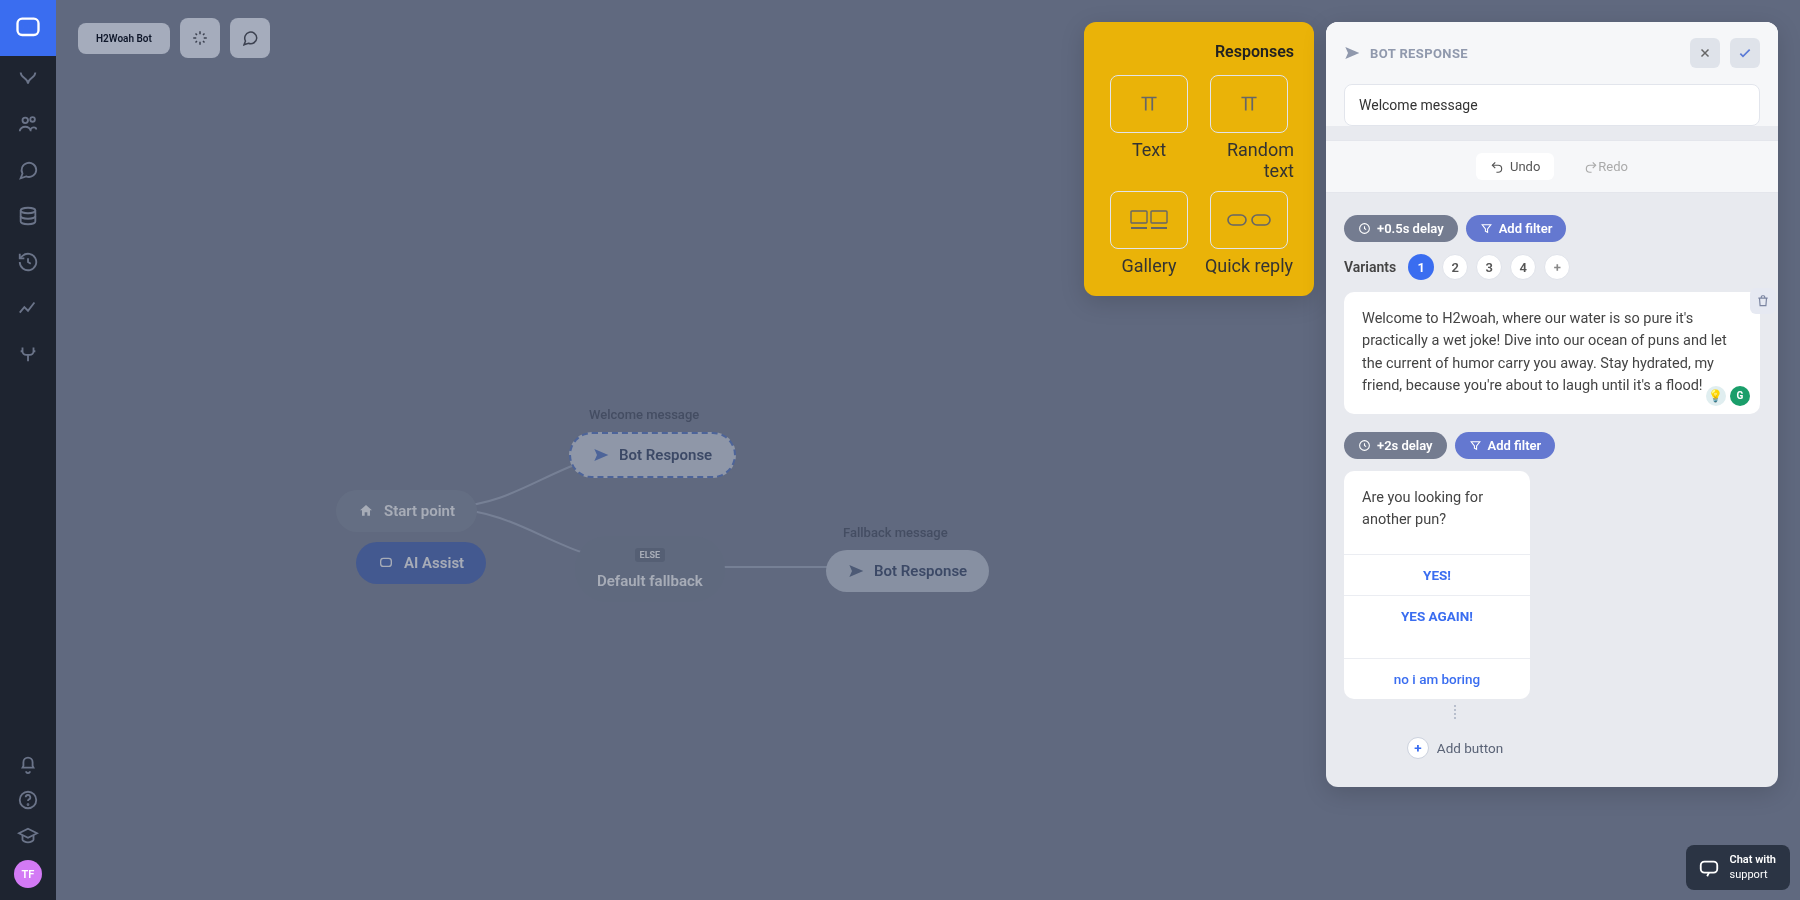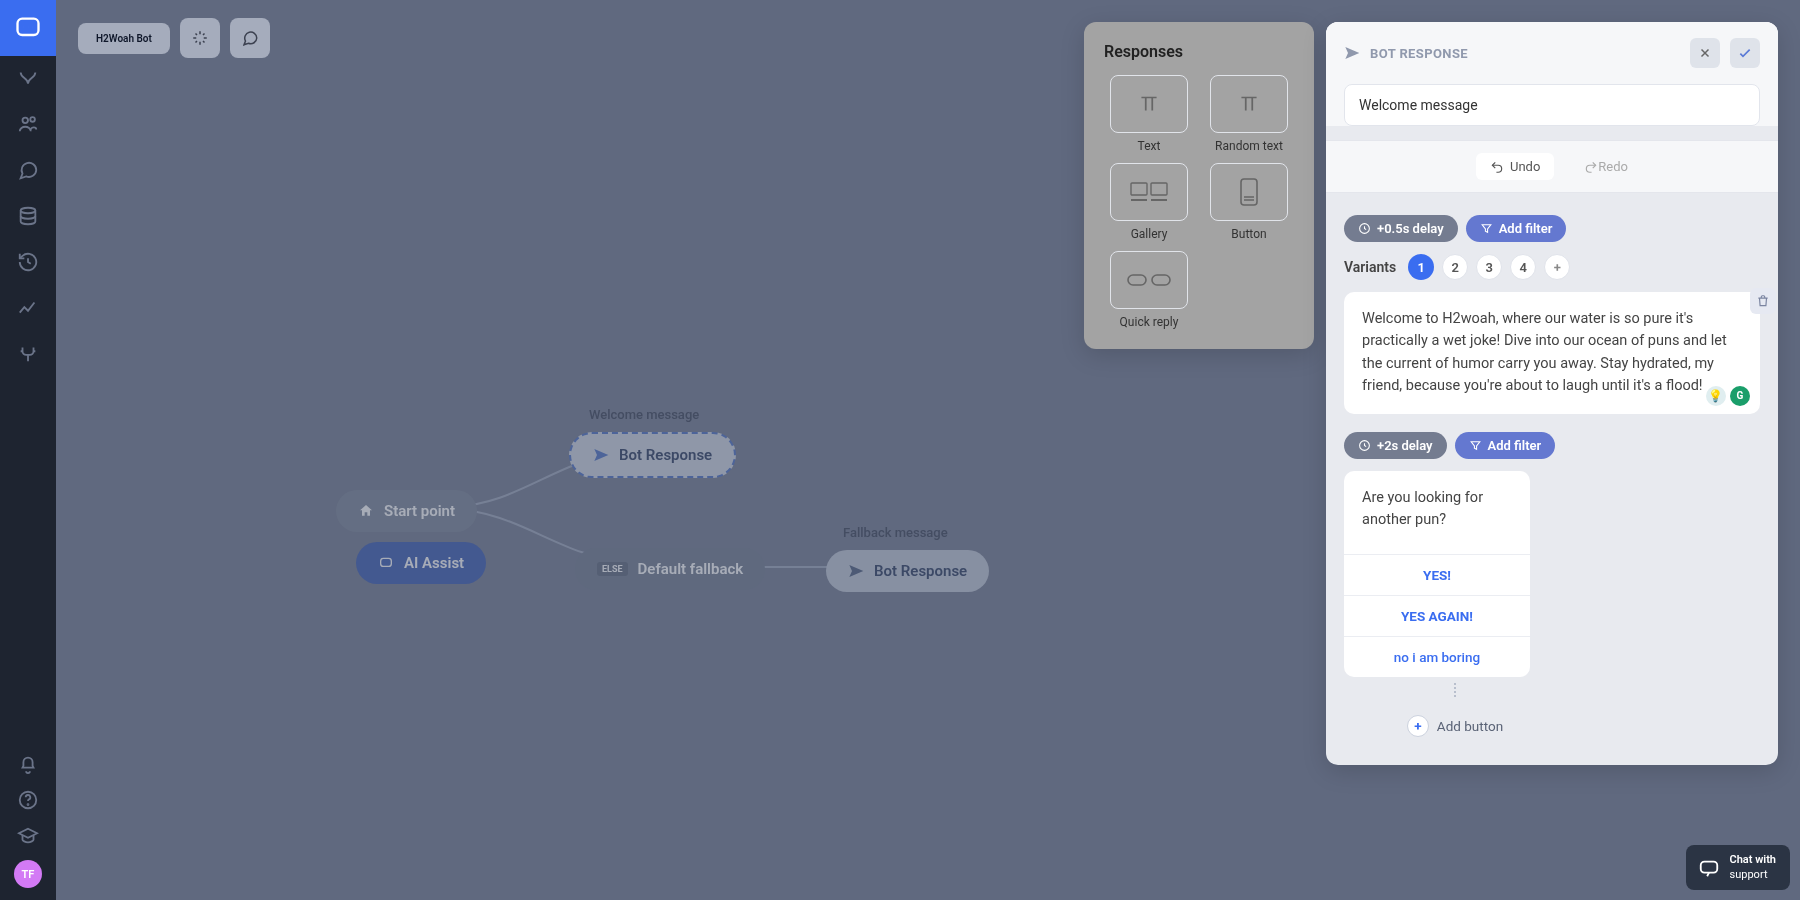--- a/index.html
+++ b/index.html
@@ -26,26 +26,26 @@
 .node { position: absolute; border-radius: 999px; padding: 12px 22px; font-size: 15px; font-weight: 600; display: flex; align-items: center; gap: 10px; }
 .node-start { background: #868fa0; color: #fff; }
 .node-ai { background: #4a68b8; color: #fff; }
 .node-selected { background: #d3d9e4; color: #3c4b6c; border: 2px dashed #5b7cc9; }
 .node-default { background: #7c8698; color: #fff; }
 .node-bot2 { background: #c5ccd9; color: #3c4b6c; }
 .else-badge { background: #6a7385; font-size: 9px; color: #fff; padding: 2px 5px; border-radius: 3px; font-weight: 700; }
 .connector { position: absolute; }
 
 
-.responses-panel { position: absolute; left: 1084px; top: 22px; width: 230px; background: #a3a3a3; border-radius: 12px; padding: 20px; box-shadow: 0 6px 24px rgba(0,0,0,0.15); }
+.responses-panel { position: absolute; left: 1084px; top: 22px; width: 230px; background: #eab308; border-radius: 12px; padding: 20px; box-shadow: 0 6px 24px rgba(0,0,0,0.15); text-align: right; }
 .responses-title { font-size: 16px; font-weight: 600; color: #222; margin-bottom: 14px; }
 .responses-grid { display: grid; grid-template-columns: 1fr 1fr; gap: 10px; }
 .resp-item { display: flex; flex-direction: column; align-items: center; gap: 6px; cursor: pointer; }
 .resp-box { width: 78px; height: 58px; border: 1px solid #e1e4ea; border-radius: 8px; display: flex; align-items: center; justify-content: center; color: #666; }
-.resp-label { font-size: 12px; color: #333; }
+.resp-label { font-size: 18px; color: #333; }
 
 
 .side-panel { position: absolute; right: 22px; top: 22px; width: 452px; background: #e8eaef; border-radius: 12px; box-shadow: 0 6px 24px rgba(0,0,0,0.15); overflow: hidden; }
 .sp-header { background: #f6f7f9; padding: 16px 18px; display: flex; align-items: center; gap: 10px; }
 .sp-header-title { font-size: 13px; font-weight: 700; color: #9099ad; letter-spacing: 0.4px; flex: 1; }
 .sp-hbtn { width: 30px; height: 30px; background: #dfe3ea; border-radius: 6px; display: flex; align-items: center; justify-content: center; color: #666; cursor: pointer; }
 .sp-hbtn.confirm { color: #5a7ad6; }
 .sp-name-input { margin: 0 18px 14px; background: #fff; border: 1px solid #e2e5ec; border-radius: 8px; padding: 12px 14px; font-size: 14px; color: #333; }
 .sp-undo-row { background: #f6f7f9; padding: 12px 0; display: flex; justify-content: center; gap: 30px; border-top: 1px solid #e4e6ec; border-bottom: 1px solid #e4e6ec; }
 .undo-btn { background: #fff; border-radius: 6px; padding: 6px 14px; font-size: 13px; color: #555; display: flex; align-items: center; gap: 6px; cursor: pointer; }
@@ -189,21 +189,21 @@
         <path d="M9 11h.01M15 11h.01"></path>
       </svg>
     <span>AI Assist</span>
   </div>
   <div class="node node-selected" style="left:513px; top:432px;">
     <svg width="16" height="16" viewBox="0 0 24 24" fill="#5b7cc9">
         <path d="M2 21l21-9L2 3l4 9-4 9z"></path>
       </svg>
     <span>Bot Response</span>
   </div>
-  <div class="node node-default" style="left:519px; top:548px;">
+  <div class="node node-default" style="left:519px; top:536px;flex-direction:column;">
     <span class="else-badge">ELSE</span>
     <span>Default fallback</span>
   </div>
   <div class="node node-bot2" style="left:770px; top:550px;">
     <svg width="16" height="16" viewBox="0 0 24 24" fill="#5b6a88">
         <path d="M2 21l21-9L2 3l4 9-4 9z"></path>
       </svg>
     <span>Bot Response</span>
   </div>
 </div>
@@ -248,29 +248,20 @@
           <svg width="40" height="26" viewBox="0 0 40 24" fill="none" stroke="currentColor" stroke-width="1.4">
             <rect x="2" y="3" width="16" height="12" rx="1"></rect>
             <rect x="22" y="3" width="16" height="12" rx="1"></rect>
             <path d="M2 20h16M22 20h16" stroke-width="2"></path>
           </svg>
         </div>
       <div class="resp-label">Gallery</div>
     </div>
     <div class="resp-item">
       <div class="resp-box">
-          <svg width="22" height="30" viewBox="0 0 22 30" fill="none" stroke="currentColor" stroke-width="1.6">
-            <rect x="3" y="2" width="16" height="26" rx="3"></rect>
-            <path d="M6 20h10M6 23h10"></path>
-          </svg>
-        </div>
-      <div class="resp-label">Button</div>
-    </div>
-    <div class="resp-item">
-      <div class="resp-box">
           <svg width="46" height="18" viewBox="0 0 46 18" fill="none" stroke="currentColor" stroke-width="1.6">
             <rect x="2" y="4" width="18" height="10" rx="5"></rect>
             <rect x="26" y="4" width="18" height="10" rx="5"></rect>
           </svg>
         </div>
       <div class="resp-label">Quick reply</div>
     </div>
   </div>
 </div>
 
@@ -361,21 +352,21 @@
         <svg width="13" height="13" viewBox="0 0 24 24" fill="none" stroke="currentColor" stroke-width="2">
             <path d="M4 5h16l-6 8v6l-4-2v-4z"></path>
           </svg>
         <span>Add filter</span>
       </div>
     </div>
     <div class="quick-card">
       <div class="quick-text">Are you looking for another pun?</div>
       <div class="quick-btn">YES!</div>
       <div class="quick-btn">YES AGAIN!</div>
-      <div class="quick-btn" style="font-weight:500;">no i am boring</div>
+      <div class="quick-btn" style="font-weight:500;margin-top:22px;">no i am boring</div>
     </div>
     <div style="width:222px;">
         <div class="dotted-line"></div>
       </div>
     <div class="addbtn-row" style="width:222px;">
       <div class="plus-circle">+</div>
       <span>Add button</span>
     </div>
   </div>
 </div>

